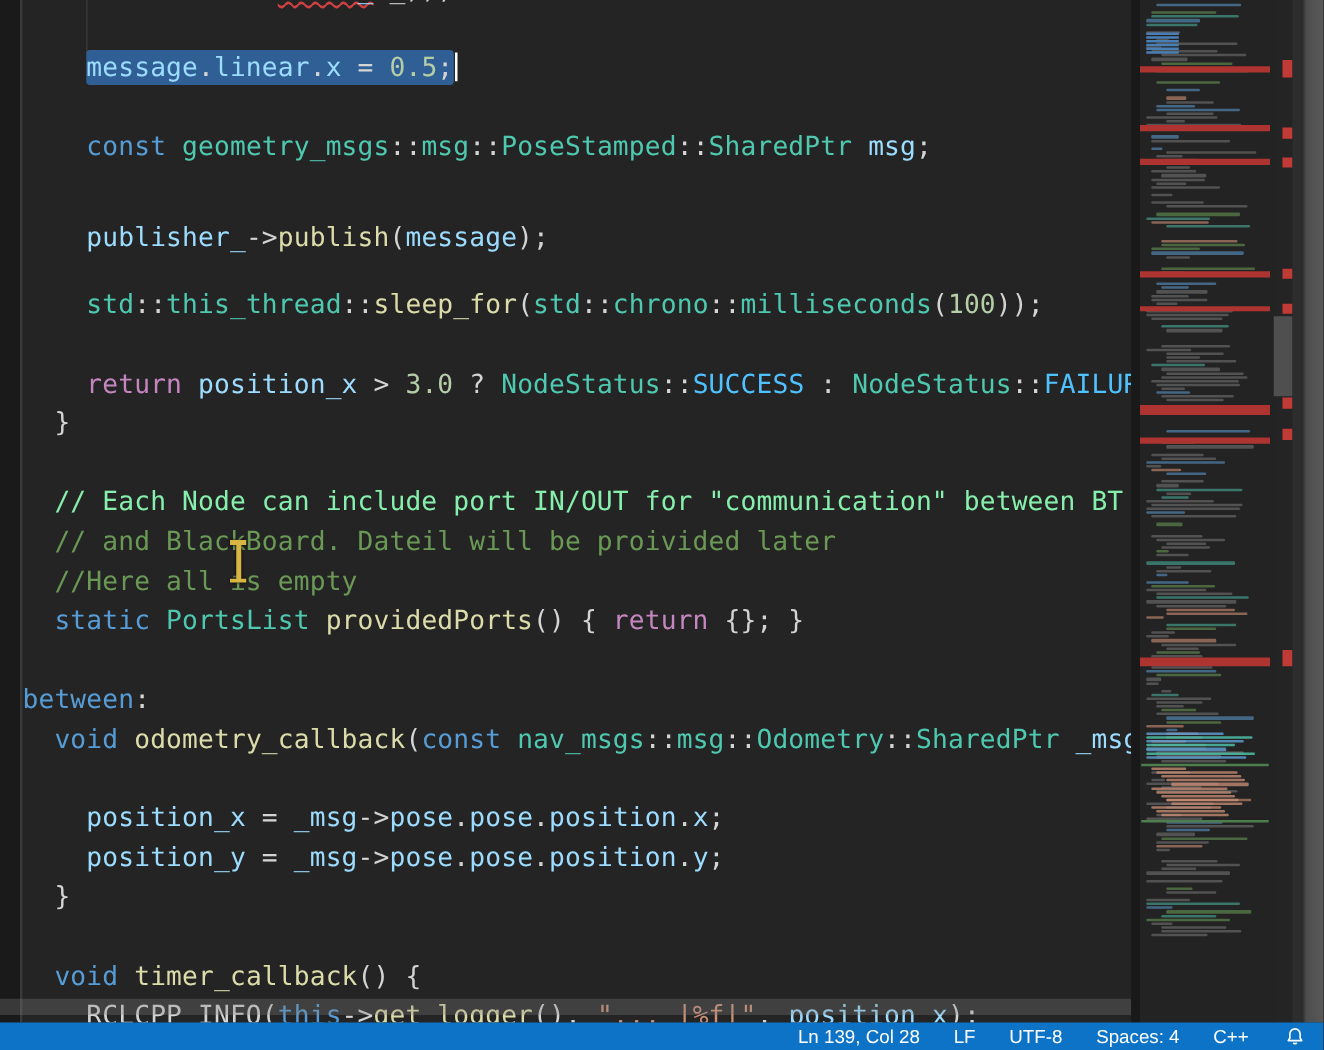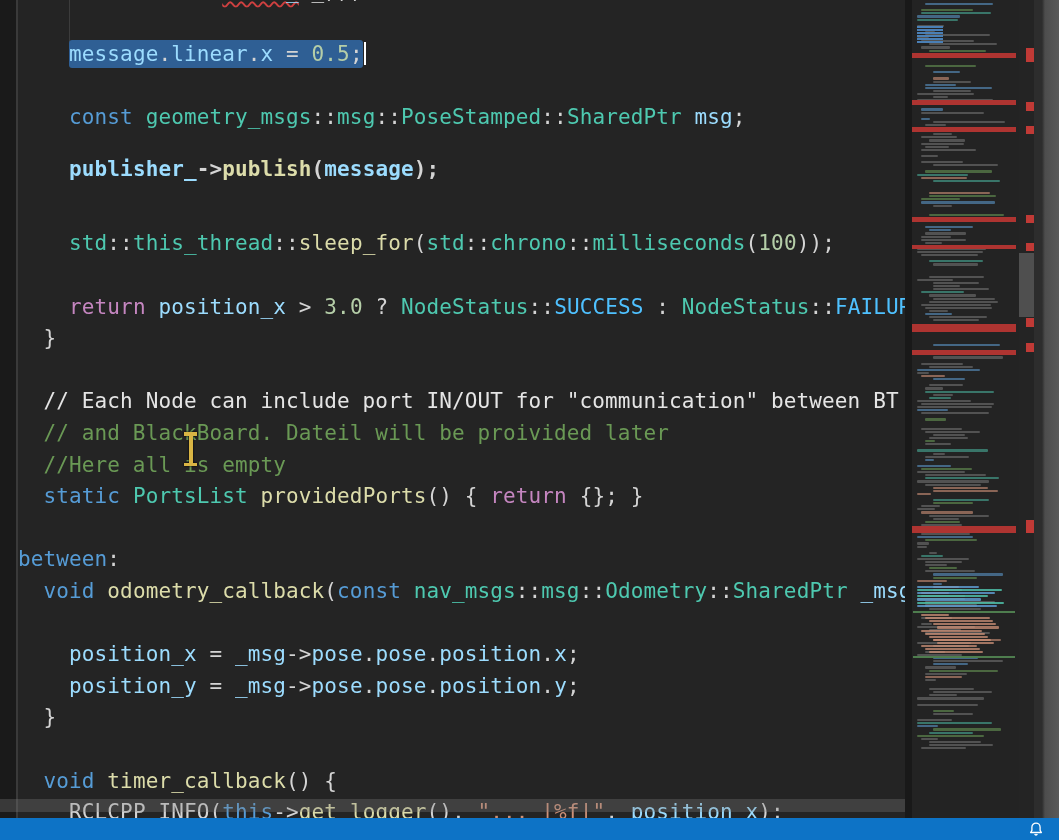--- a/index.html
+++ b/index.html
@@ -54,25 +54,25 @@
 
 <div class="screen">
 
   <div class="editor">
     <div class="gutterstrip"></div>
     <div class="ig-top"></div>
     <div id="code">
         <div class="line" style="top: -24.5px;">                <span class="sq" style="color: rgb(156, 220, 254);">twist_</span><span style="color: rgb(212, 212, 212);"> _));</span></div>
         <div class="line" style="top: 38.7px;">    <span class="sel" style="background: rgb(47, 95, 148);"><span style="color: rgb(156, 220, 254);">message</span><span style="color: rgb(212, 212, 212);">.</span><span style="color: rgb(156, 220, 254);">linear</span><span style="color: rgb(212, 212, 212);">.</span><span style="color: rgb(156, 220, 254);">x</span><span style="color: rgb(212, 212, 212);"> = </span><span style="color: rgb(181, 206, 168);">0.5</span><span style="color: rgb(212, 212, 212);">;</span></span><span class="caret" style="background: rgb(255, 255, 255);"></span></div>
         <div class="line" style="top: 101.9px;">    <span style="color: rgb(86, 156, 214);">const</span><span style="color: rgb(212, 212, 212);"> </span><span style="color: rgb(78, 201, 176);">geometry_msgs</span><span style="color: rgb(212, 212, 212);">::</span><span style="color: rgb(78, 201, 176);">msg</span><span style="color: rgb(212, 212, 212);">::</span><span style="color: rgb(78, 201, 176);">PoseStamped</span><span style="color: rgb(212, 212, 212);">::</span><span style="color: rgb(78, 201, 176);">SharedPtr</span><span style="color: rgb(212, 212, 212);"> </span><span style="color: rgb(156, 220, 254);">msg</span><span style="color: rgb(212, 212, 212);">;</span></div>
-        <div class="line" style="top: 154px; font-weight: bold;">    <span style="color: rgb(156, 220, 254);">publisher_</span><span style="color: rgb(212, 212, 212);">-&gt;</span><span style="color: rgb(220, 220, 170);">publish</span><span style="color: rgb(212, 212, 212);">(</span><span style="color: rgb(156, 220, 254);">message</span><span style="color: rgb(212, 212, 212);">);</span></div>
+        <div class="line" style="top: 175px;">    <span style="color: rgb(156, 220, 254);">publisher_</span><span style="color: rgb(212, 212, 212);">-&gt;</span><span style="color: rgb(220, 220, 170);">publish</span><span style="color: rgb(212, 212, 212);">(</span><span style="color: rgb(156, 220, 254);">message</span><span style="color: rgb(212, 212, 212);">);</span></div>
         <div class="line" style="top: 228.3px;">    <span style="color: rgb(78, 201, 176);">std</span><span style="color: rgb(212, 212, 212);">::</span><span style="color: rgb(78, 201, 176);">this_thread</span><span style="color: rgb(212, 212, 212);">::</span><span style="color: rgb(220, 220, 170);">sleep_for</span><span style="color: rgb(212, 212, 212);">(</span><span style="color: rgb(78, 201, 176);">std</span><span style="color: rgb(212, 212, 212);">::</span><span style="color: rgb(78, 201, 176);">chrono</span><span style="color: rgb(212, 212, 212);">::</span><span style="color: rgb(78, 201, 176);">milliseconds</span><span style="color: rgb(212, 212, 212);">(</span><span style="color: rgb(181, 206, 168);">100</span><span style="color: rgb(212, 212, 212);">));</span></div>
         <div class="line" style="top: 291.5px;">    <span style="color: rgb(197, 134, 192);">return</span><span style="color: rgb(212, 212, 212);"> </span><span style="color: rgb(156, 220, 254);">position_x</span><span style="color: rgb(212, 212, 212);"> &gt; </span><span style="color: rgb(181, 206, 168);">3.0</span><span style="color: rgb(212, 212, 212);"> ? </span><span style="color: rgb(78, 201, 176);">NodeStatus</span><span style="color: rgb(212, 212, 212);">::</span><span style="color: rgb(79, 193, 255);">SUCCESS</span><span style="color: rgb(212, 212, 212);"> : </span><span style="color: rgb(78, 201, 176);">NodeStatus</span><span style="color: rgb(212, 212, 212);">::</span><span style="color: rgb(79, 193, 255);">FAILURE</span></div>
         <div class="line" style="top: 323.1px;">  <span style="color: rgb(212, 212, 212);">}</span></div>
-        <div class="line" style="top: 386.3px;">  <span style="color: #e5e5e5; text-align: center;">// Each Node can include port IN/OUT for "communication" between BT</span></div>
+        <div class="line" style="top: 386.3px;">  <span style="color: #86efac; text-align: center;">// Each Node can include port IN/OUT for "communication" between BT</span></div>
         <div class="line" style="top: 417.9px;">  <span style="color: rgb(106, 153, 85);">// and BlackBoard. Dateil will be proivided later</span></div>
         <div class="line" style="top: 449.5px;">  <span style="color: rgb(106, 153, 85);">//Here all is empty</span></div>
         <div class="line" style="top: 481.1px;">  <span style="color: rgb(86, 156, 214);">static</span><span style="color: rgb(212, 212, 212);"> </span><span style="color: rgb(78, 201, 176);">PortsList</span><span style="color: rgb(212, 212, 212);"> </span><span style="color: rgb(220, 220, 170);">providedPorts</span><span style="color: rgb(212, 212, 212);">() { </span><span style="color: rgb(197, 134, 192);">return</span><span style="color: rgb(212, 212, 212);"> {}; }</span></div>
         <div class="line" style="top: 544.3px;"><span style="color: rgb(86, 156, 214);">between</span><span style="color: rgb(212, 212, 212);">:</span></div>
         <div class="line" style="top: 575.9px;">  <span style="color: rgb(86, 156, 214);">void</span><span style="color: rgb(212, 212, 212);"> </span><span style="color: rgb(220, 220, 170);">odometry_callback</span><span style="color: rgb(212, 212, 212);">(</span><span style="color: rgb(86, 156, 214);">const</span><span style="color: rgb(212, 212, 212);"> </span><span style="color: rgb(78, 201, 176);">nav_msgs</span><span style="color: rgb(212, 212, 212);">::</span><span style="color: rgb(78, 201, 176);">msg</span><span style="color: rgb(212, 212, 212);">::</span><span style="color: rgb(78, 201, 176);">Odometry</span><span style="color: rgb(212, 212, 212);">::</span><span style="color: rgb(78, 201, 176);">SharedPtr</span><span style="color: rgb(212, 212, 212);"> </span><span style="color: rgb(156, 220, 254);">_msg</span></div>
         <div class="line" style="top: 639.1px;">    <span style="color: rgb(156, 220, 254);">position_x</span><span style="color: rgb(212, 212, 212);"> = </span><span style="color: rgb(156, 220, 254);">_msg</span><span style="color: rgb(212, 212, 212);">-&gt;</span><span style="color: rgb(156, 220, 254);">pose</span><span style="color: rgb(212, 212, 212);">.</span><span style="color: rgb(156, 220, 254);">pose</span><span style="color: rgb(212, 212, 212);">.</span><span style="color: rgb(156, 220, 254);">position</span><span style="color: rgb(212, 212, 212);">.</span><span style="color: rgb(156, 220, 254);">x</span><span style="color: rgb(212, 212, 212);">;</span></div>
         <div class="line" style="top: 670.7px;">    <span style="color: rgb(156, 220, 254);">position_y</span><span style="color: rgb(212, 212, 212);"> = </span><span style="color: rgb(156, 220, 254);">_msg</span><span style="color: rgb(212, 212, 212);">-&gt;</span><span style="color: rgb(156, 220, 254);">pose</span><span style="color: rgb(212, 212, 212);">.</span><span style="color: rgb(156, 220, 254);">pose</span><span style="color: rgb(212, 212, 212);">.</span><span style="color: rgb(156, 220, 254);">position</span><span style="color: rgb(212, 212, 212);">.</span><span style="color: rgb(156, 220, 254);">y</span><span style="color: rgb(212, 212, 212);">;</span></div>
         <div class="line" style="top: 702.3px;">  <span style="color: rgb(212, 212, 212);">}</span></div>
         <div class="line" style="top: 765.5px;">  <span style="color: rgb(86, 156, 214);">void</span><span style="color: rgb(212, 212, 212);"> </span><span style="color: rgb(220, 220, 170);">timer_callback</span><span style="color: rgb(212, 212, 212);">() {</span></div>
         <div class="line" style="top: 797.1px;">    <span style="color: rgb(212, 212, 212);">RCLCPP_INFO</span><span style="color: rgb(212, 212, 212);">(</span><span style="color: rgb(86, 156, 214);">this</span><span style="color: rgb(212, 212, 212);">-&gt;</span><span style="color: rgb(220, 220, 170);">get_logger</span><span style="color: rgb(212, 212, 212);">(), </span><span style="color: rgb(206, 145, 120);">"... |%f|"</span><span style="color: rgb(212, 212, 212);">, </span><span style="color: rgb(156, 220, 254);">position_x</span><span style="color: rgb(212, 212, 212);">);</span></div>
@@ -327,20 +327,27 @@
         <div class="rmark" style="top: 243px; height: 8px;"></div>
         <div class="rmark" style="top: 318px; height: 9px;"></div>
         <div class="rmark" style="top: 343px; height: 9px;"></div>
         <div class="rmark" style="top: 520px; height: 13px;"></div>
       </div>
   </div>
 
   <div class="right-strip"></div>
 
   <div class="statusbar" style="background: rgb(13, 115, 198);">
+    <div id="sb-items" style="display:flex;align-items:center;gap:27px;">
+        <span class="sb-item">Ln 139, Col 28</span>
+        <span class="sb-item">LF</span>
+        <span class="sb-item">UTF-8</span>
+        <span class="sb-item">Spaces: 4</span>
+        <span class="sb-item">C++</span>
+      </div>
     <span class="bell">
       <svg width="16" height="17" viewBox="0 0 16 16">
         <path d="M8 1.6 a4.1 4.1 0 0 0 -4.1 4.1 v3.2 l-1.3 2.1 h10.8 l-1.3 -2.1 v-3.2 a4.1 4.1 0 0 0 -4.1 -4.1 z" fill="none" stroke="#ffffff" stroke-width="1.3" stroke-linejoin="round"></path>
         <path d="M6.7 12.6 a1.4 1.4 0 0 0 2.6 0" fill="none" stroke="#ffffff" stroke-width="1.3"></path>
       </svg>
     </span>
   </div>
 
 </div>
 

